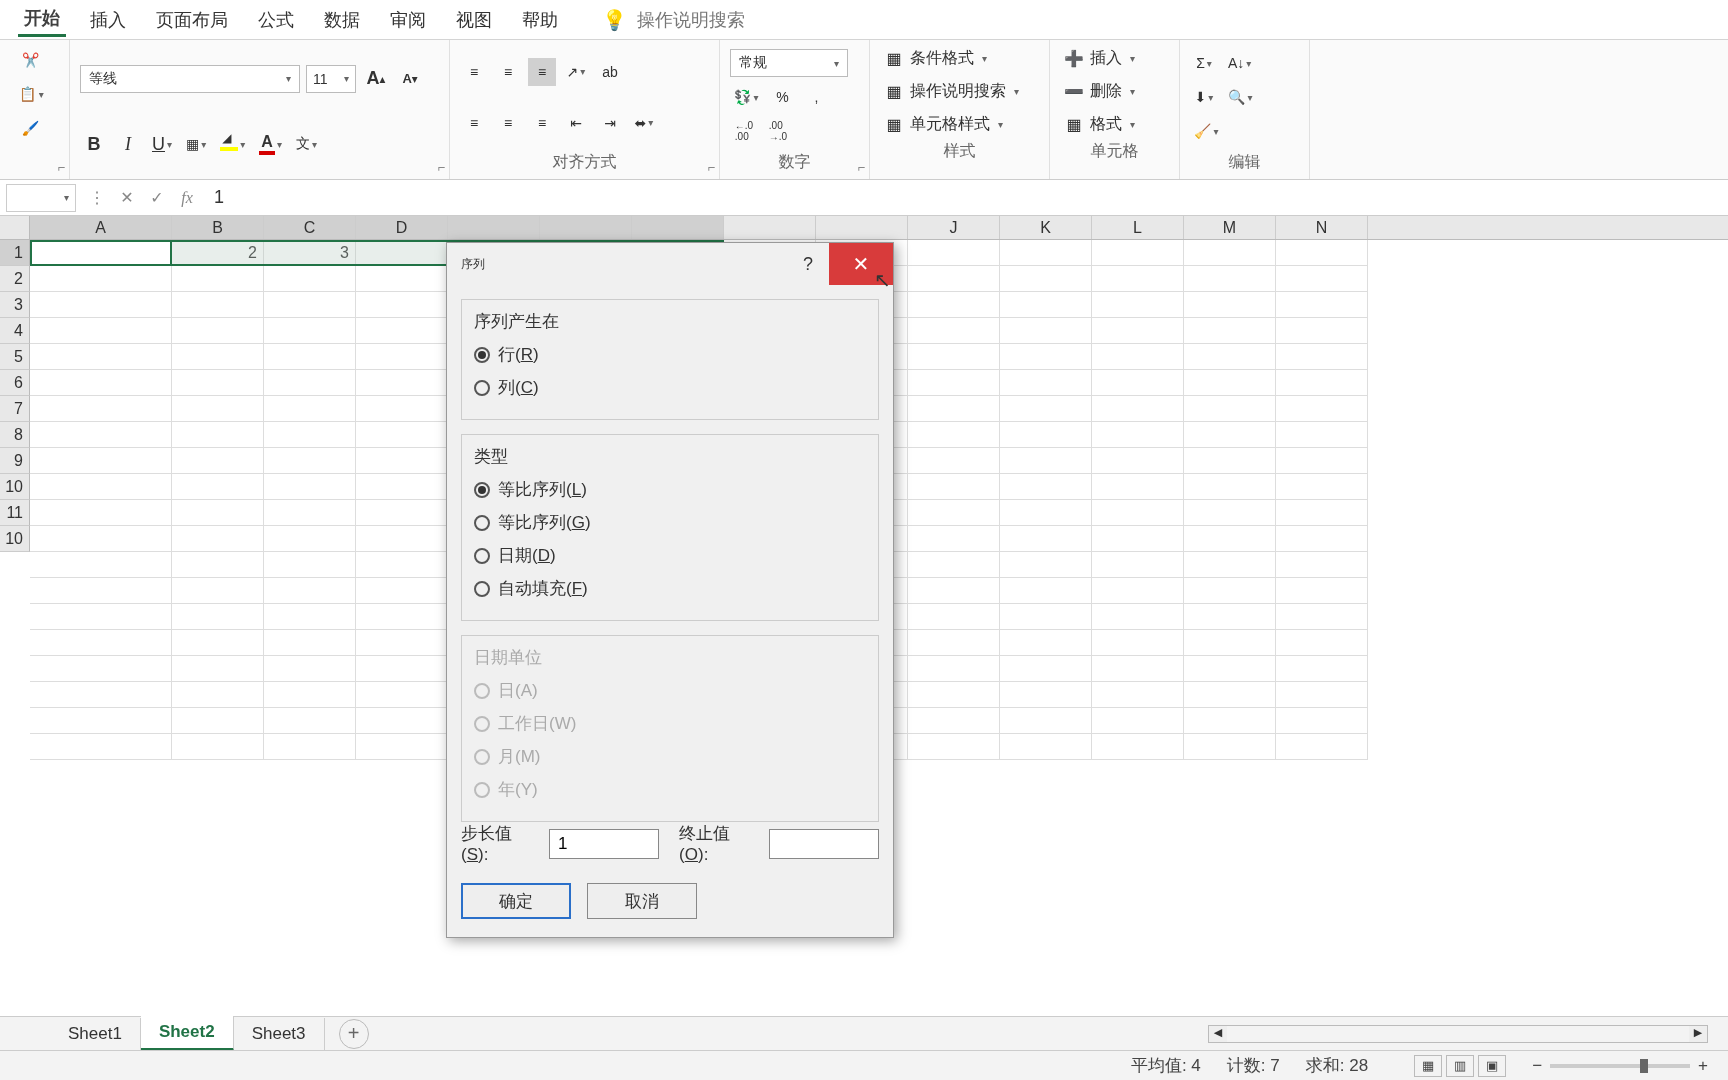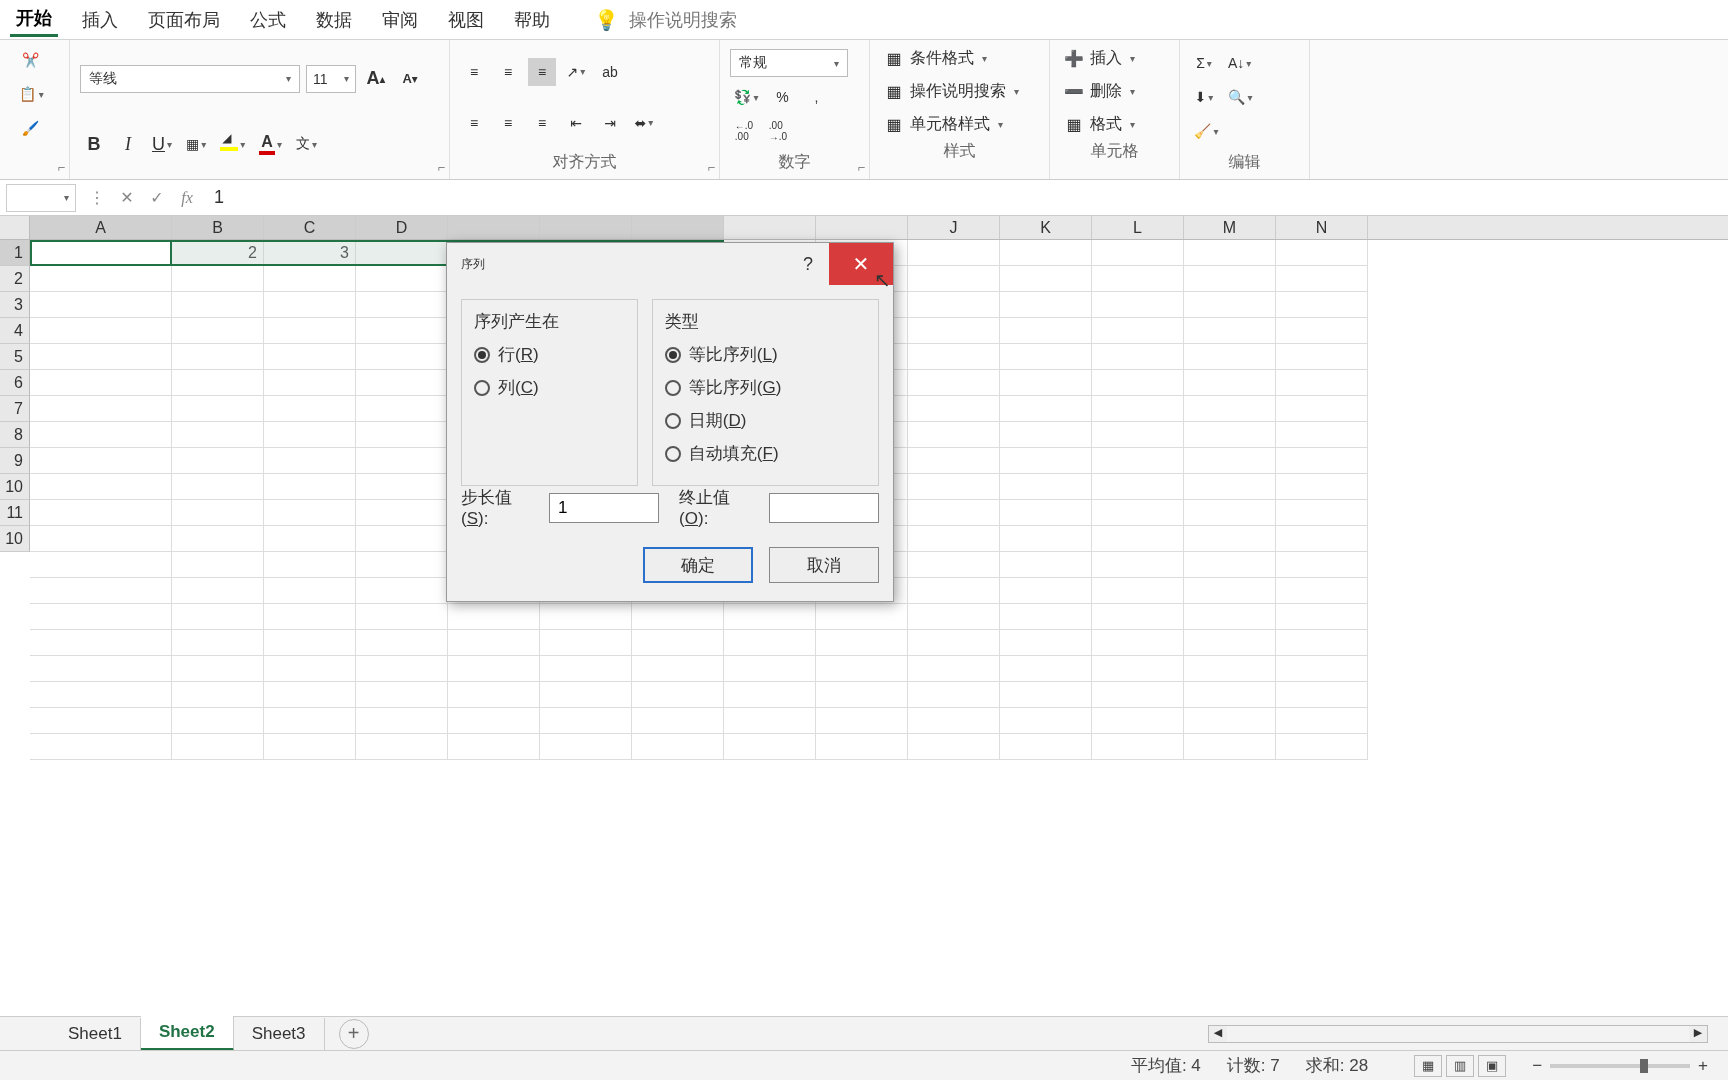--- a/index.html
+++ b/index.html
@@ -1,21 +1,21 @@
 <!DOCTYPE html>
 <html><head>
 <meta charset="utf-8">
 <style>
 * { margin: 0; padding: 0; box-sizing: border-box; font-family: "Microsoft YaHei", sans-serif; }
 body { background: #fff; width: 1728px; height: 1080px; overflow: hidden; font-size: 14px; color: #333; }
 
 
 .ribbon-tabs { display: flex; align-items: center; padding: 0 10px; height: 40px; border-bottom: 1px solid #d4d4d4; gap: 18px; }
 .ribbon-tab { font-size: 18px; padding: 4px 6px; cursor: pointer; }
-.ribbon-tab.active { color: #000000; font-weight: bold; border-bottom: 3px solid #217346; }
+.ribbon-tab.active { color: #404040; font-weight: bold; border-bottom: 3px solid #217346; margin-left: 8px; }
 .tell-me { display: flex; align-items: center; gap: 10px; margin-left: 20px; color: #777; font-size: 18px; }
 .tell-me .bulb { font-size: 20px; }
 
 
 .ribbon { display: flex; height: 140px; border-bottom: 1px solid #ccc; background: #fafafa; }
 .ribbon-group { display: flex; flex-direction: column; border-right: 1px solid #e0e0e0; padding: 6px 10px 2px; position: relative; }
 .ribbon-group-label { text-align: center; font-size: 16px; color: #666; padding: 4px 0; }
 .ribbon-launcher { position: absolute; right: 4px; bottom: 4px; font-size: 13px; color: #888; cursor: pointer; }
 .ribbon-rows { flex: 1; display: flex; flex-direction: column; justify-content: space-around; }
 .ribbon-row { display: flex; align-items: center; gap: 6px; }
@@ -61,34 +61,34 @@
 .active-cell { position: absolute; border: 2px solid #217346; background: #fff; }
 
 
 .dialog { position: absolute; left: 446px; top: 242px; width: 448px; background: #f0f0f0; border: 1px solid #999; box-shadow: 3px 3px 12px rgba(0,0,0,0.35); font-size: 17px; }
 .dlg-title { display: flex; justify-content: space-between; align-items: center; height: 42px; }
 .dlg-title-text { padding-left: 14px; font-size: 12px; }
 .dlg-tbtns { display: flex; height: 100%; }
 .dlg-help { width: 42px; display: flex; align-items: center; justify-content: center; cursor: pointer; font-size: 18px; }
 .dlg-close { width: 64px; background: #d83b3b; color: #fff; display: flex; align-items: center; justify-content: center; cursor: pointer; font-size: 20px; }
 .dlg-body { padding: 14px 14px 18px; }
-.dlg-groups { display: flex; gap: 14px; }
+.dlg-groups { display: flex; gap: 14px; flex-direction: column; }
 .dlg-group { border: 1px solid #ccc; padding: 10px 12px; flex: 1; }
 .dlg-group.disabled { color: #aaa; }
 .dlg-group-title { margin-bottom: 10px; font-size: 17px; color: #333; }
 .dlg-group.disabled .dlg-group-title { color: #aaa; }
 .radio-row { display: flex; align-items: center; gap: 8px; margin: 10px 0; }
 .radio { width: 16px; height: 16px; border: 2px solid #555; border-radius: 50%; display: inline-flex; align-items: center; justify-content: center; }
 .radio.checked::after { content: ""; width: 8px; height: 8px; background: #333; border-radius: 50%; }
 .dlg-group.disabled .radio { border-color: #bbb; }
 .check-row { display: flex; align-items: center; gap: 8px; margin: 18px 0 14px; }
 .checkbox { width: 16px; height: 16px; border: 2px solid #555; }
 .dlg-inputs { display: flex; align-items: center; gap: 10px; }
 .dlg-input { width: 110px; height: 30px; border: 1px solid #888; background: #fff; padding: 0 8px; font-size: 17px; }
-.dlg-buttons { display: flex; justify-content: flex-end; gap: 16px; margin-top: 18px; }
+.dlg-buttons { display: flex; gap: 16px; margin-top: 18px; }
 .dlg-btn { width: 110px; height: 36px; border: 1px solid #888; background: #eee; display: flex; align-items: center; justify-content: center; cursor: pointer; font-size: 17px; }
 .dlg-btn.primary { border: 2px solid #2a6fc9; }
 
 .cursor { position: absolute; left: 874px; top: 268px; pointer-events: none; font-size: 20px; }
 
 
 .sheet-tabs { position: absolute; bottom: 30px; left: 0; right: 0; height: 34px; display: flex; align-items: center; border-top: 1px solid #ccc; background: #f3f3f3; }
 .stab { padding: 6px 18px; border-right: 1px solid #ccc; cursor: pointer; font-size: 17px; }
 .stab.active { background: #fff; border-bottom: 3px solid #217346; color: #217346; font-weight: bold; }
 .add-sheet { width: 30px; height: 30px; border: 1px solid #bbb; border-radius: 50%; margin-left: 14px; display: flex; align-items: center; justify-content: center; cursor: pointer; font-size: 20px; color: #666; }
@@ -694,20 +694,39 @@
           </div>
         <div class="radio-row">
             <span class="radio"></span>
             <span><span>日期(</span><span class="ul">D</span><span>)</span></span>
           </div>
         <div class="radio-row">
             <span class="radio"></span>
             <span><span>自动填充(</span><span class="ul">F</span><span>)</span></span>
           </div>
       </div>
+      <div class="dlg-group disabled" style="flex:1">
+        <div class="dlg-group-title">日期单位</div>
+        <div class="radio-row">
+            <span class="radio"></span>
+            <span>日(A)</span>
+          </div>
+        <div class="radio-row">
+            <span class="radio"></span>
+            <span>工作日(W)</span>
+          </div>
+        <div class="radio-row">
+            <span class="radio"></span>
+            <span>月(M)</span>
+          </div>
+        <div class="radio-row">
+            <span class="radio"></span>
+            <span>年(Y)</span>
+          </div>
+      </div>
     </div>
     <div class="dlg-inputs">
       <span><span>步长值(</span><span class="ul">S</span><span>):</span></span>
       <input class="dlg-input" value="1" style="">
       <span style="margin-left:10px"><span>终止值(</span><span class="ul">O</span><span>):</span></span>
       <input class="dlg-input" style="">
     </div>
     <div class="dlg-buttons">
       <div class="dlg-btn primary">确定</div>
       <div class="dlg-btn">取消</div>

